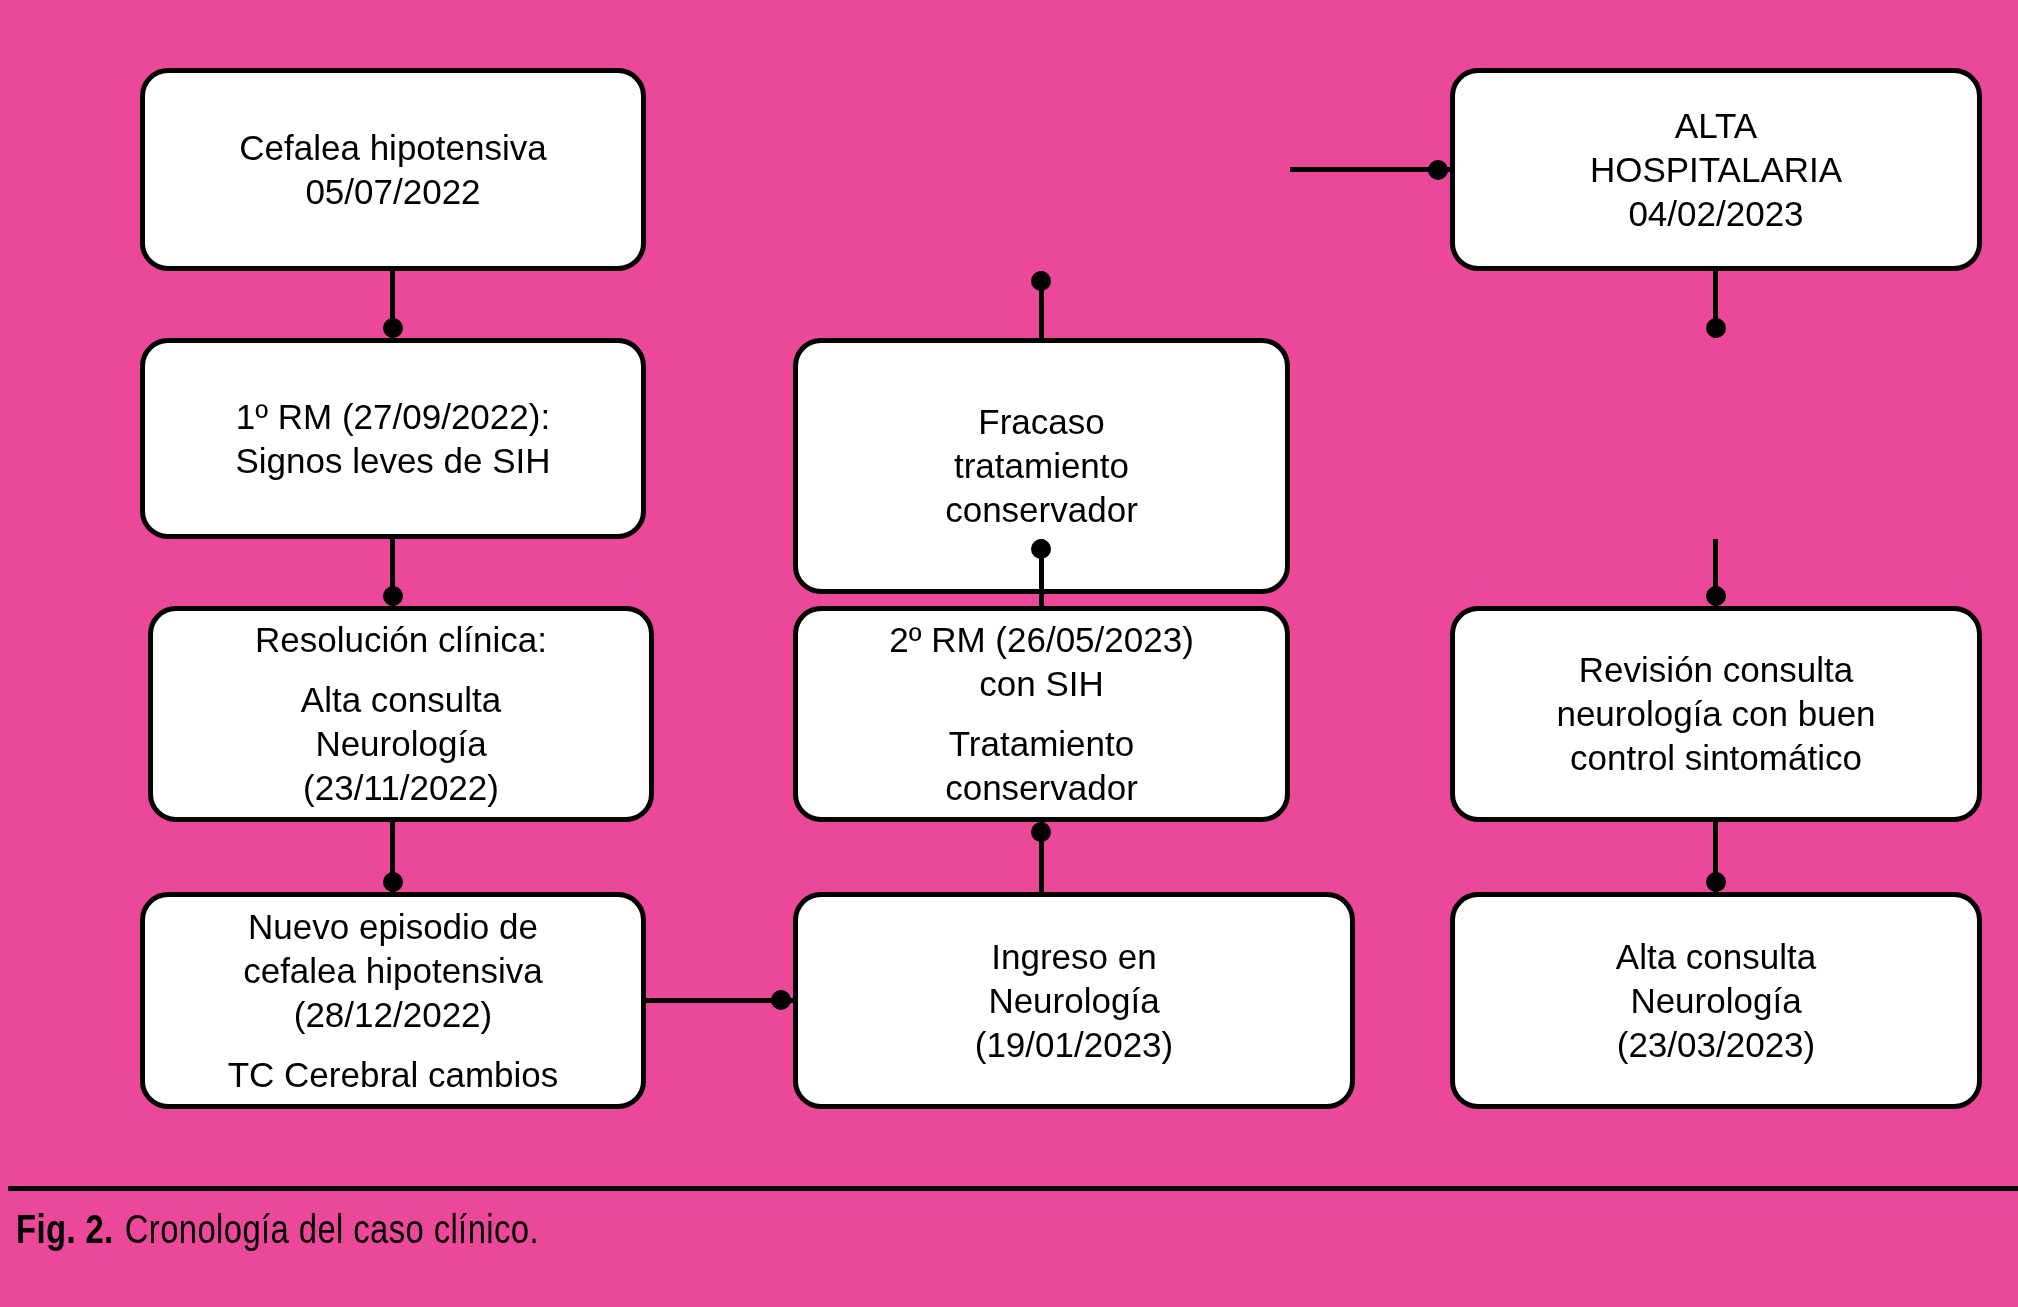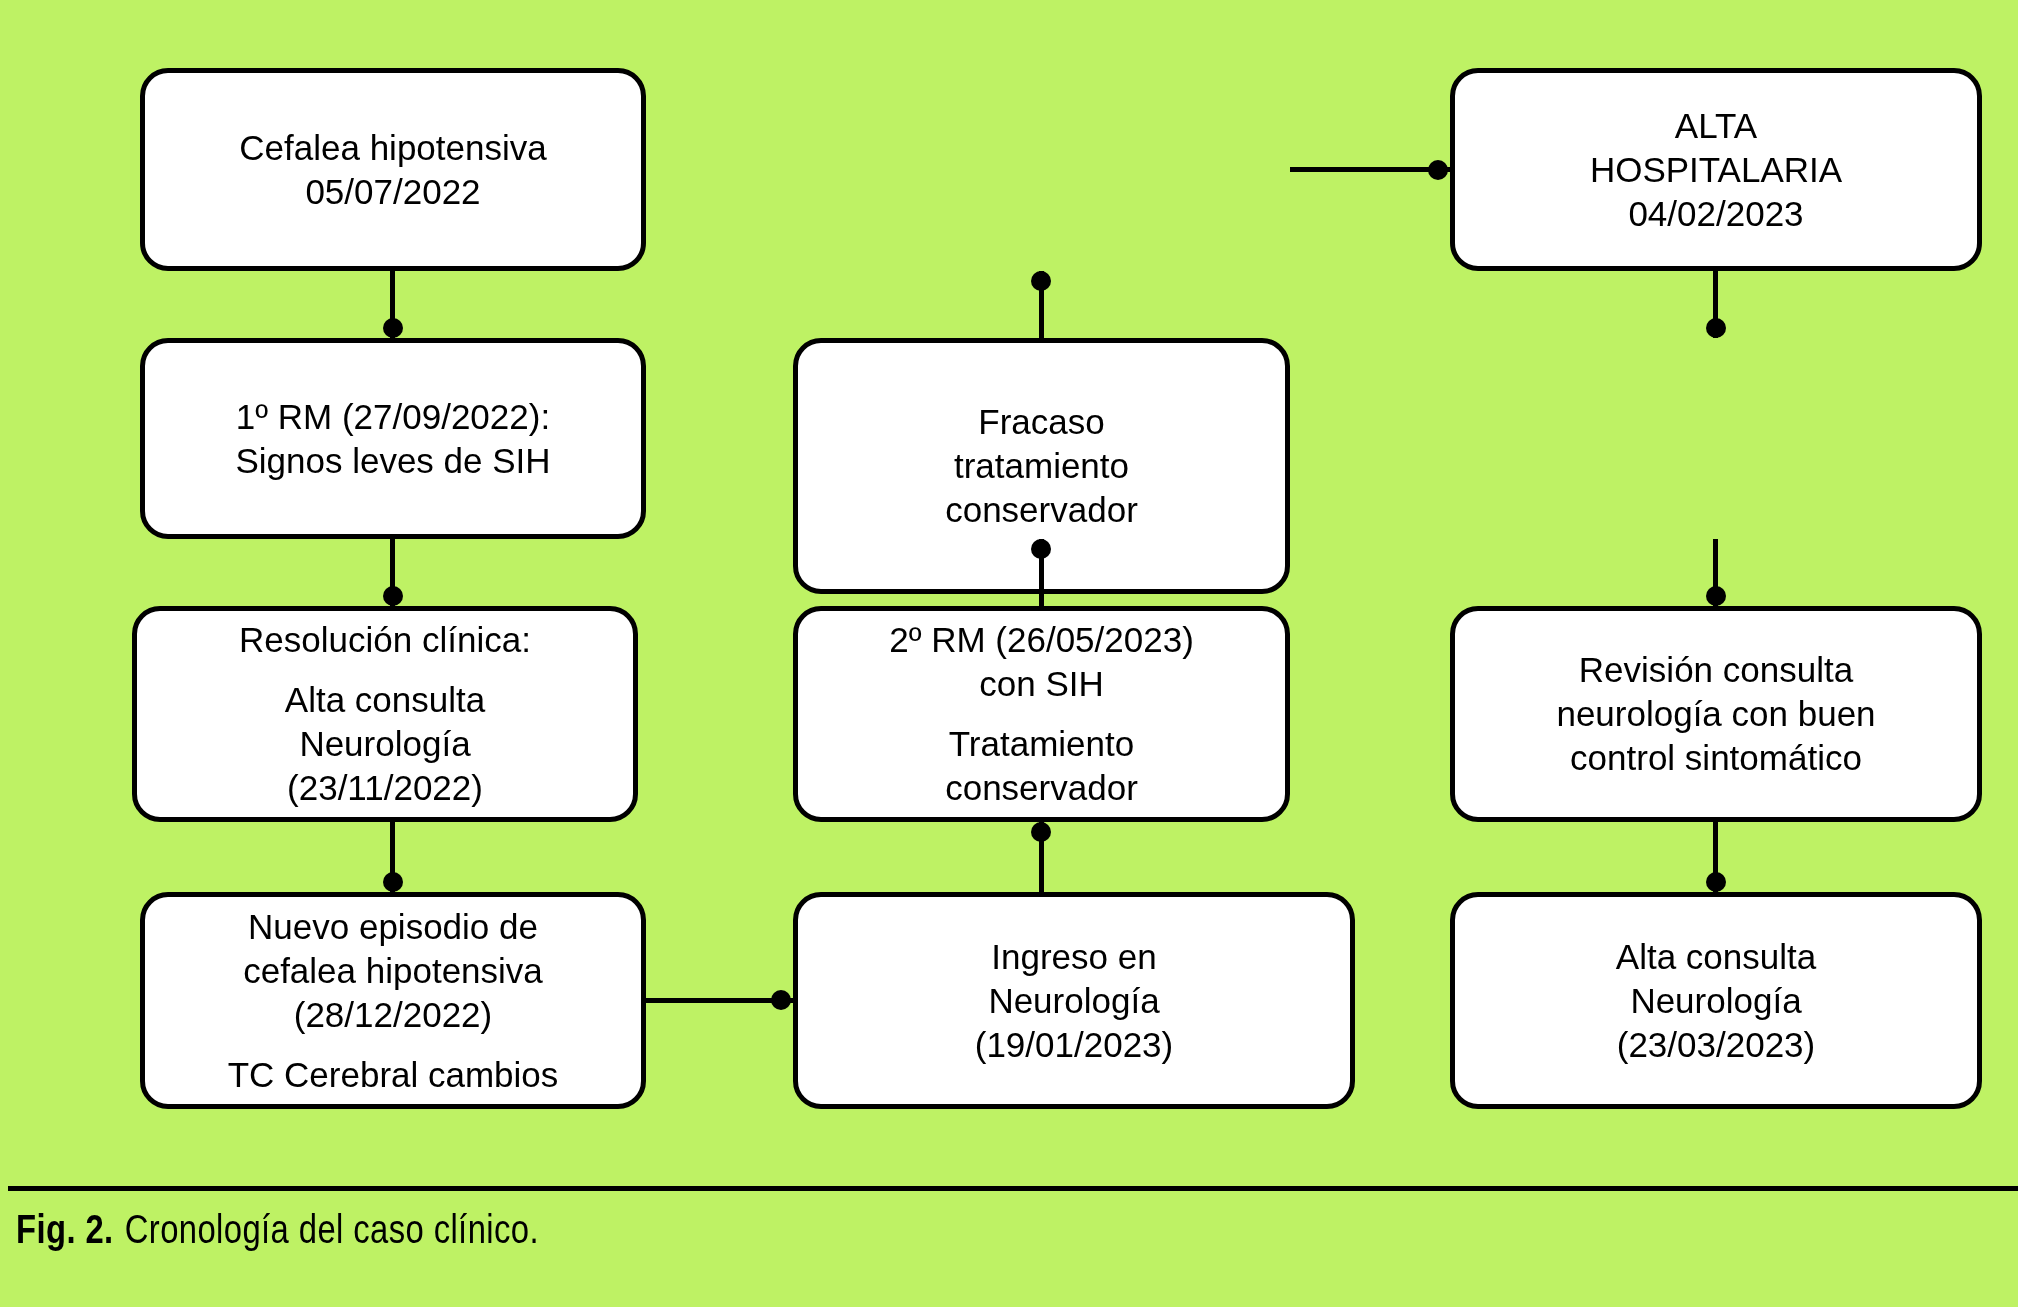--- a/index.html
+++ b/index.html
@@ -1,20 +1,20 @@
 <!DOCTYPE html>
 <html><head>
 <meta charset="utf-8">
 <style>
   html, body { margin: 0; padding: 0; background: #ffffff; }
   .canvas {
     position: relative;
     width: 2018px;
     height: 1307px;
-    background: #bef264;
+    background: #ec4899;
     font-family: "Liberation Sans", sans-serif;
     color: #000000;
     overflow: hidden;
   }
   .node {
     position: absolute;
     box-sizing: border-box;
     border: 5px solid #000000;
     border-radius: 28px;
     background: #ffffff;
@@ -75,21 +75,21 @@
   <div class="node" style="left:140px;top:68px;width:506px;height:203px">
     <div class="para">Cefalea hipotensiva
 05/07/2022</div>
 
   </div>
   <div class="node" style="left:140px;top:338px;width:506px;height:201px">
     <div class="para">1º RM (27/09/2022):
 Signos leves de SIH</div>
 
   </div>
-  <div class="node" style="left:132px;top:606px;width:506px;height:216px">
+  <div class="node" style="left:148px;top:606px;width:506px;height:216px">
     <div class="para">Resolución clínica:</div>
     <div class="para">Alta consulta
 Neurología
 (23/11/2022)</div>
   </div>
   <div class="node" style="left:140px;top:892px;width:506px;height:217px">
     <div class="para">Nuevo episodio de
 cefalea hipotensiva
 (28/12/2022)</div>
     <div class="para">TC Cerebral cambios</div>

